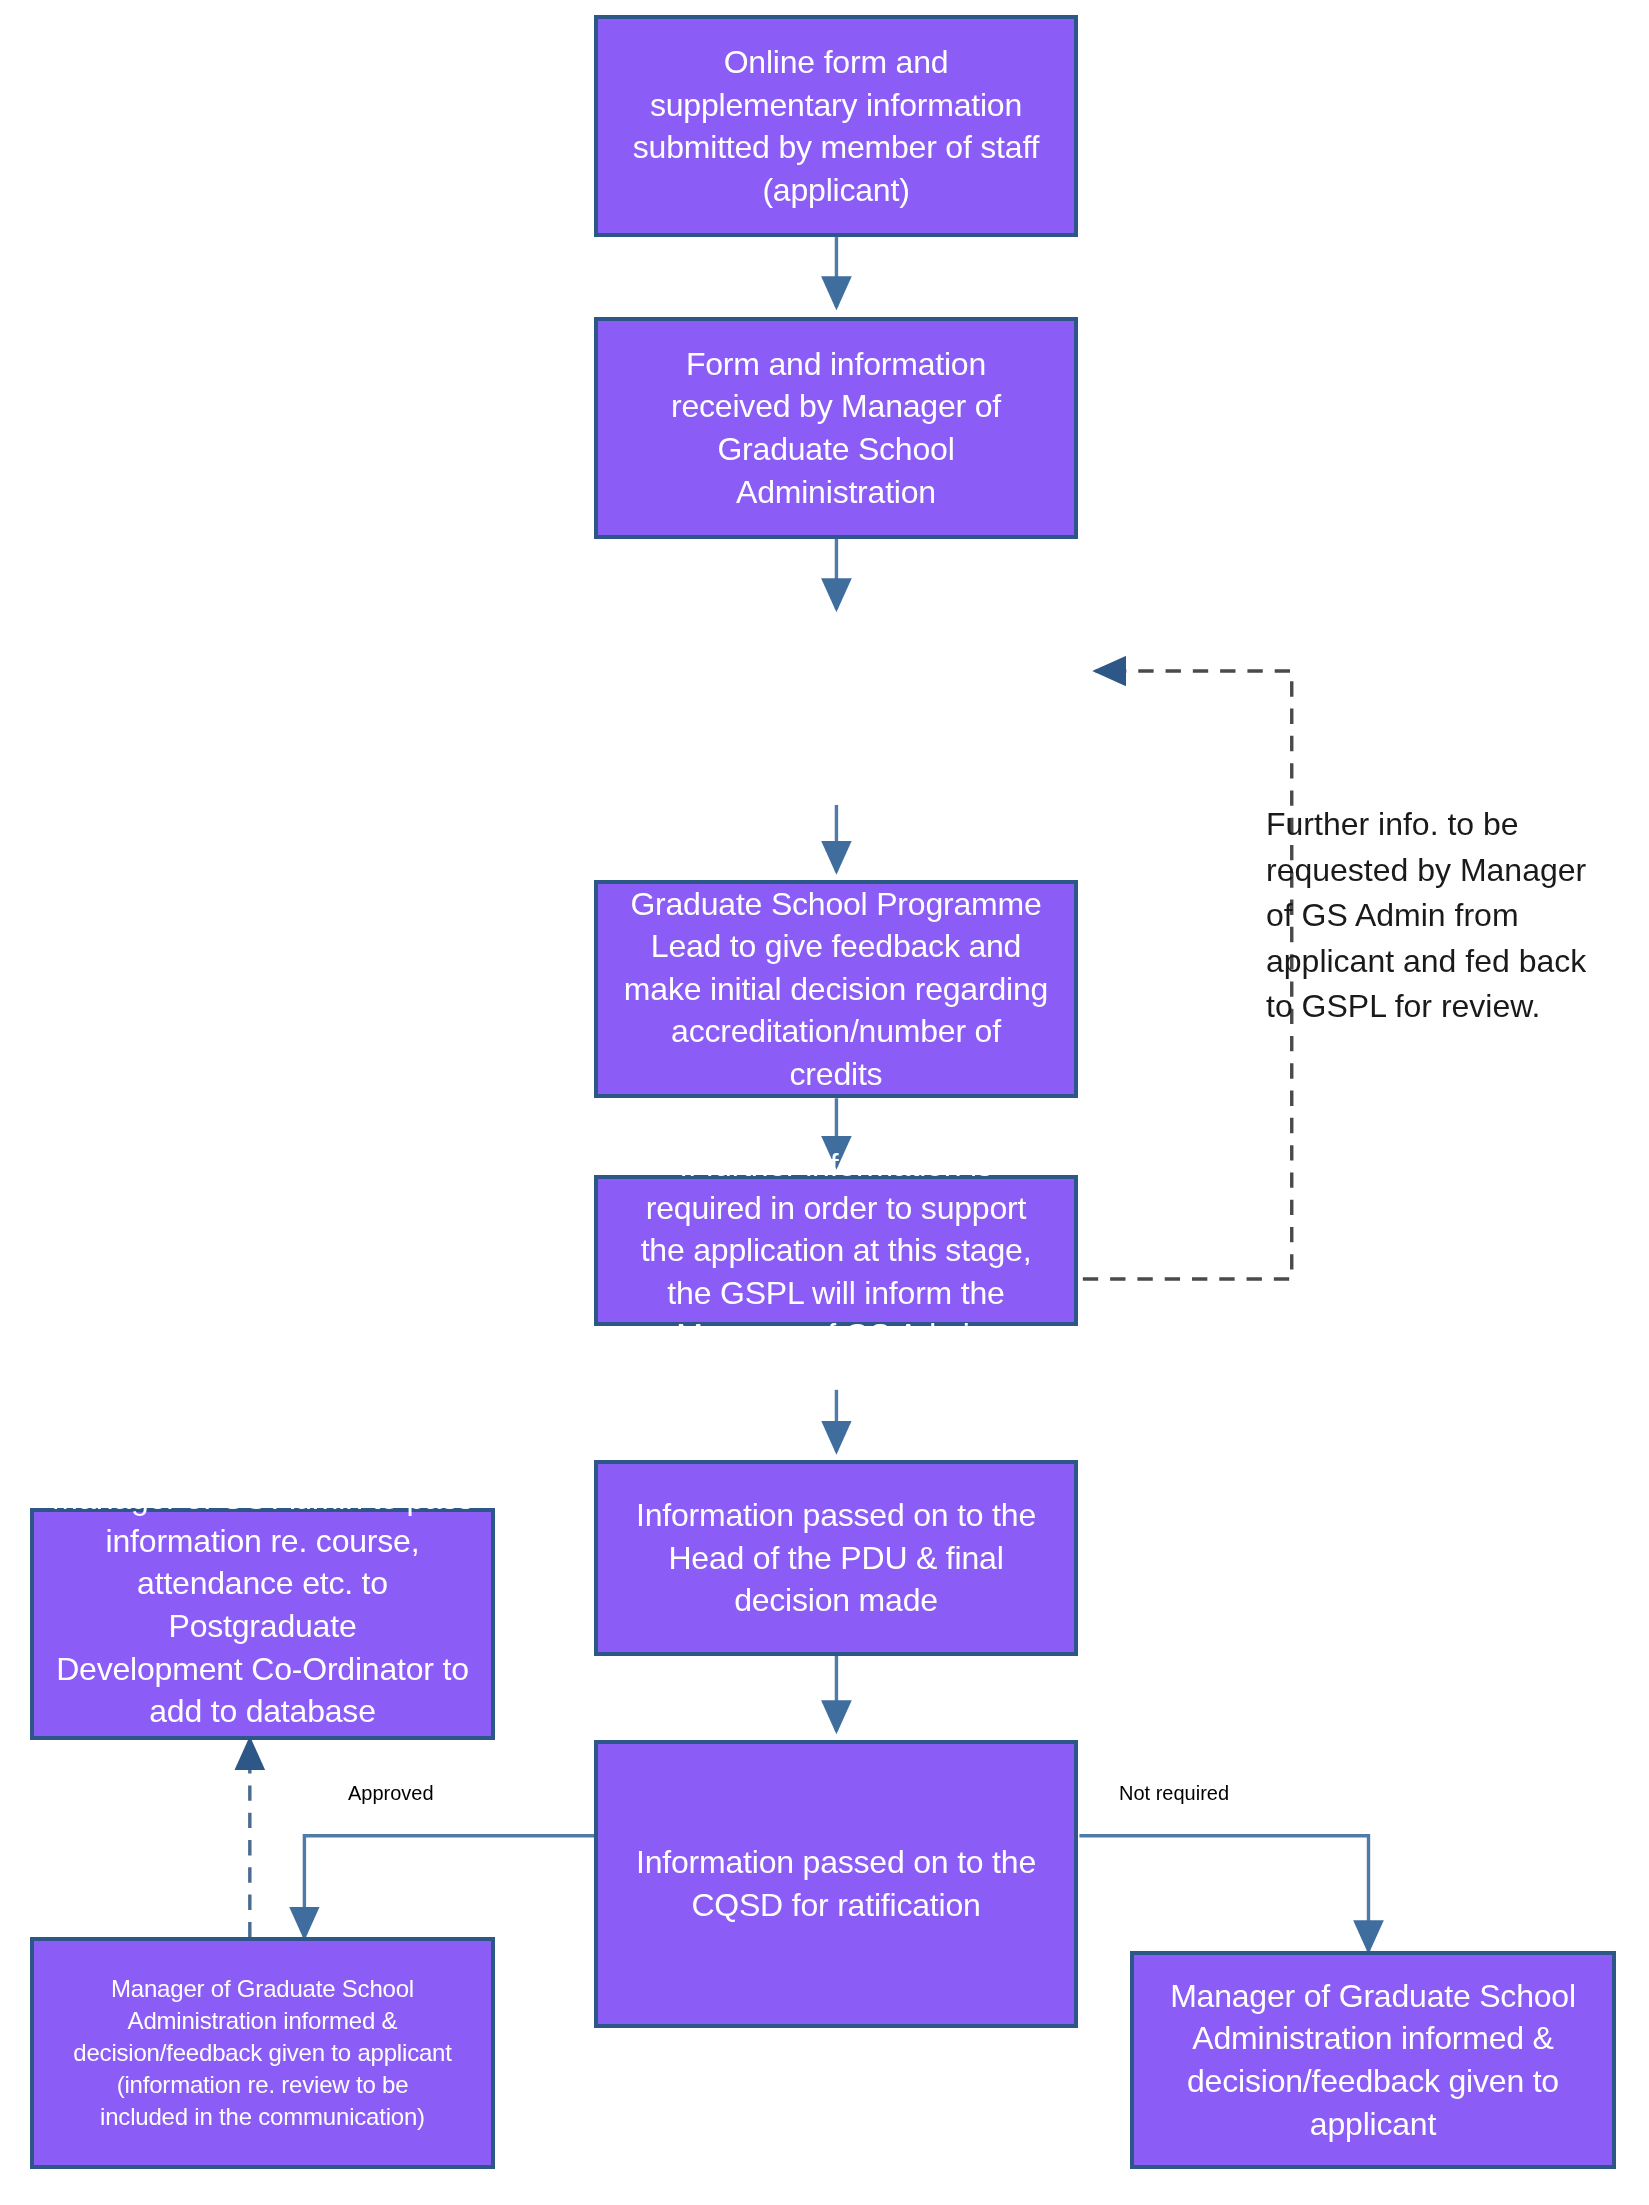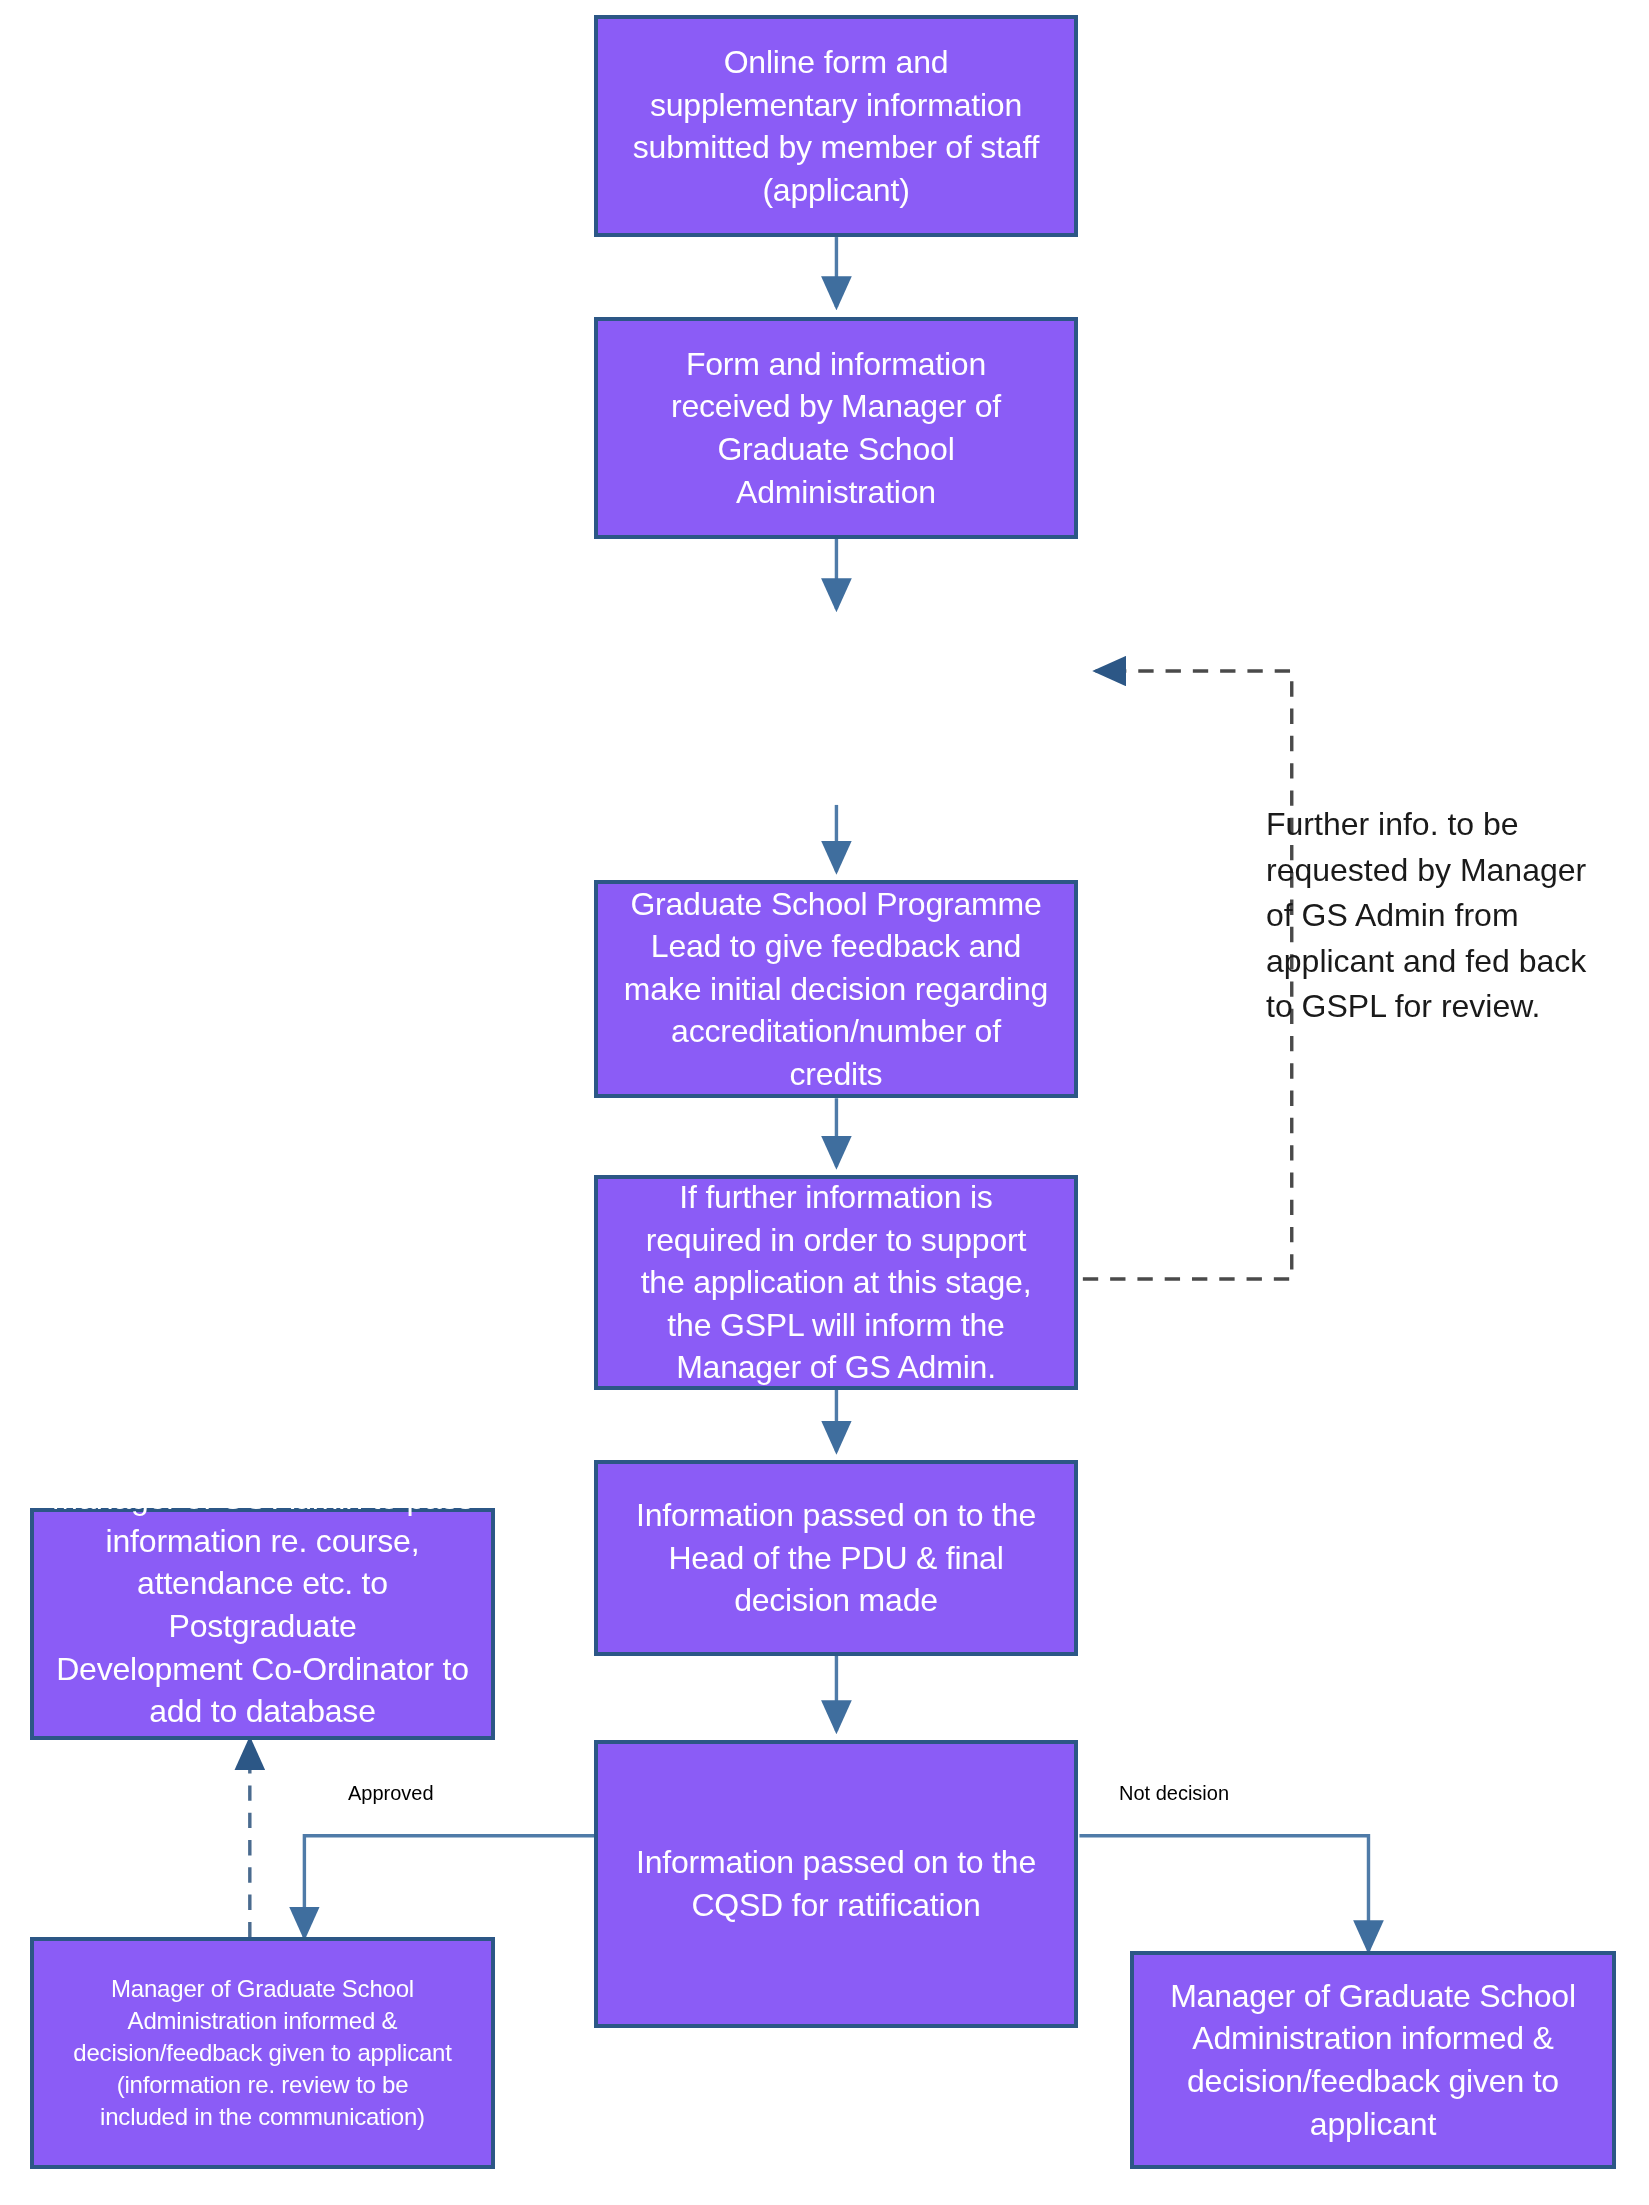--- a/index.html
+++ b/index.html
@@ -109,21 +109,21 @@
 
 
   <div class="node t-large" style="left:594px; top:880px; width:484px; height:218px;">
     <span>Graduate School Programme
 Lead to give feedback and
 make initial decision regarding
 accreditation/number of
 credits</span>
   </div>
 
-  <div class="node t-large" style="left:594px; top:1175px; width:484px; height:215px;">
+  <div class="node t-large" style="left:594px; top:1175px; width:484px; height:151px;">
     <span>If further information is
 required in order to support
 the application at this stage,
 the GSPL will inform the
 Manager of GS Admin.</span>
   </div>
 
   <div class="node t-large" style="left:594px; top:1460px; width:484px; height:196px;">
     <span>Information passed on to the
 Head of the PDU &amp; final
@@ -164,17 +164,17 @@
 of GS Admin from
 applicant and fed back
 to GSPL for review.</span>
   </div>
 
   <div class="edge-label" style="left:348px; top:1782px;">
     <span>Approved</span>
   </div>
 
   <div class="edge-label" style="left:1119px; top:1782px;">
-    <span>Not decision</span>
+    <span>Not required</span>
   </div>
 
 </div>
 
 
 </body></html>

